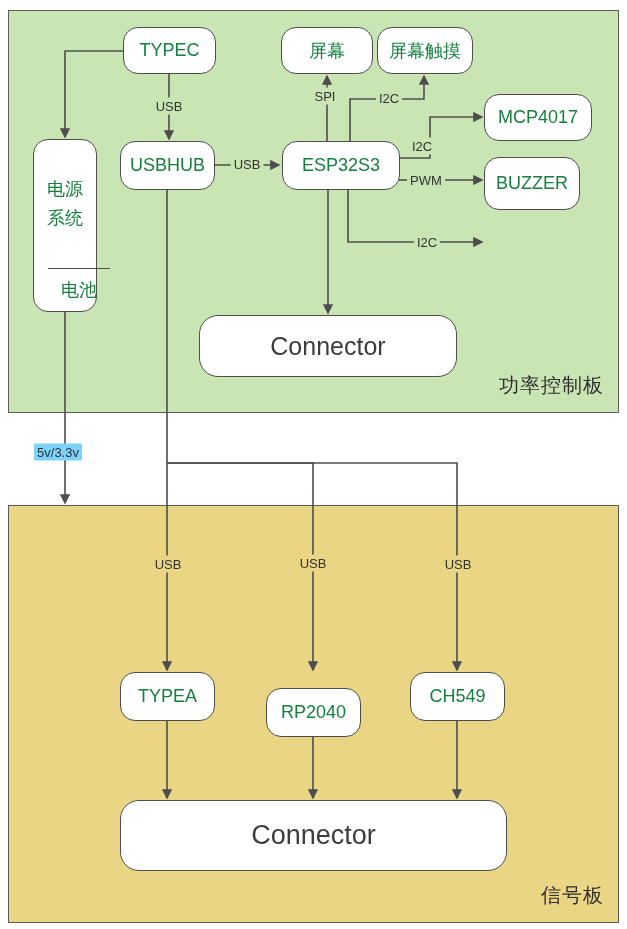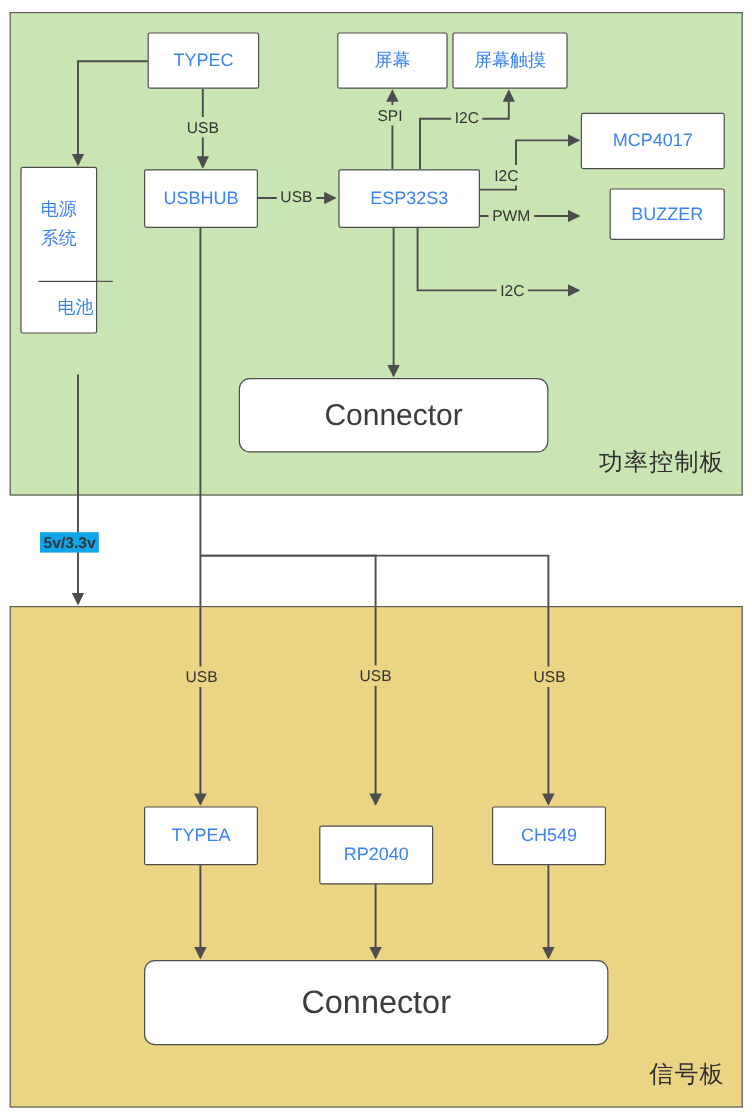--- a/index.html
+++ b/index.html
@@ -8,37 +8,37 @@
     font-family:"Liberation Sans","DejaVu Sans",sans-serif;
     color:var(--text,#333333);
   }
   .board{position:absolute;border:1px solid #5b5b5b;box-sizing:border-box;}
   .board.power{left:8px;top:10px;width:611px;height:403px;background:var(--board_green,#c9e5b4);}
   .board.signal{left:8px;top:505px;width:611px;height:418px;background:var(--board_yellow,#e9d583);}
   .board-label{position:absolute;right:14px;bottom:13px;font-size:20px;font-weight:normal;color:#2e2e2e;letter-spacing:1px;}
   .edges{position:absolute;left:0;top:0;pointer-events:none;}
   .node{
     position:absolute;background:#ffffff;border:1.5px solid var(--stroke,#4d4d4d);
-    border-radius:2px;display:flex;align-items:center;justify-content:center;
-    font-size:15px;box-sizing:border-box;color:#3b82f6;
+    border-radius:15px;display:flex;align-items:center;justify-content:center;
+    font-size:18px;box-sizing:border-box;color:#15803d;
   }
-  .node.big{border-radius:9px;font-size:25px;color:#3c3c3c;}
+  .node.big{border-radius:19px;font-size:25px;color:#3c3c3c;}
   .node.big2{font-size:27px;}
   .node.stack{flex-direction:column;padding:0;}
   .stack .ps-top{flex:1;display:flex;align-items:center;justify-content:center;width:100%;
     white-space:pre-line;text-align:center;line-height:1.6;}
   .stack .ps-bottom{height:43px;display:flex;align-items:center;justify-content:center;width:100%;
     border-top:1.5px solid var(--stroke,#4d4d4d);box-sizing:border-box;margin-left:28px;}
   .elabel{
     position:absolute;transform:translate(-50%,-50%);
     font-size:13px;line-height:17px;padding:0 3px;white-space:nowrap;color:#333;
   }
   .on-green{background:var(--board_green,#c9e5b4);}
   .on-yellow{background:var(--board_yellow,#e9d583);}
-  .on-white{background:#0ea5e9;font-weight:bold;}
+  .on-white{background:#7dd3fc;}
 </style>
 </head>
 <body>
 
 <div class="canvas">
 
   <div class="board power">
     <div class="board-label">功率控制板</div>
   </div>
   <div class="board signal">
@@ -73,33 +73,33 @@
 
   <div class="node" style="left:123px;top:27px;width:93px;height:47px">
     <span>TYPEC</span>
   </div>
   <div class="node" style="left:281px;top:27px;width:92px;height:47px">
     <span>屏幕</span>
   </div>
   <div class="node" style="left:377px;top:27px;width:96px;height:47px">
     <span>屏幕触摸</span>
   </div>
-  <div class="node" style="left:484px;top:94px;width:120px;height:47px">
+  <div class="node" style="left:484px;top:94px;width:108px;height:47px">
     <span>MCP4017</span>
   </div>
   <div class="node" style="left:120px;top:141px;width:95px;height:49px">
     <span>USBHUB</span>
   </div>
   <div class="node" style="left:282px;top:141px;width:118px;height:49px">
     <span>ESP32S3</span>
   </div>
-  <div class="node" style="left:508px;top:157px;width:96px;height:43px">
+  <div class="node" style="left:484px;top:157px;width:96px;height:53px">
     <span>BUZZER</span>
   </div>
-  <div class="node stack" style="left:17px;top:139px;width:64px;height:139px">
+  <div class="node stack" style="left:33px;top:139px;width:64px;height:173px">
     <div class="ps-top">电源
 系统</div>
     <div class="ps-bottom">电池</div>
   </div>
   <div class="node big" style="left:199px;top:315px;width:258px;height:62px">
     <span>Connector</span>
   </div>
 
   <div class="node" style="left:120px;top:672px;width:95px;height:49px">
     <span>TYPEA</span>

